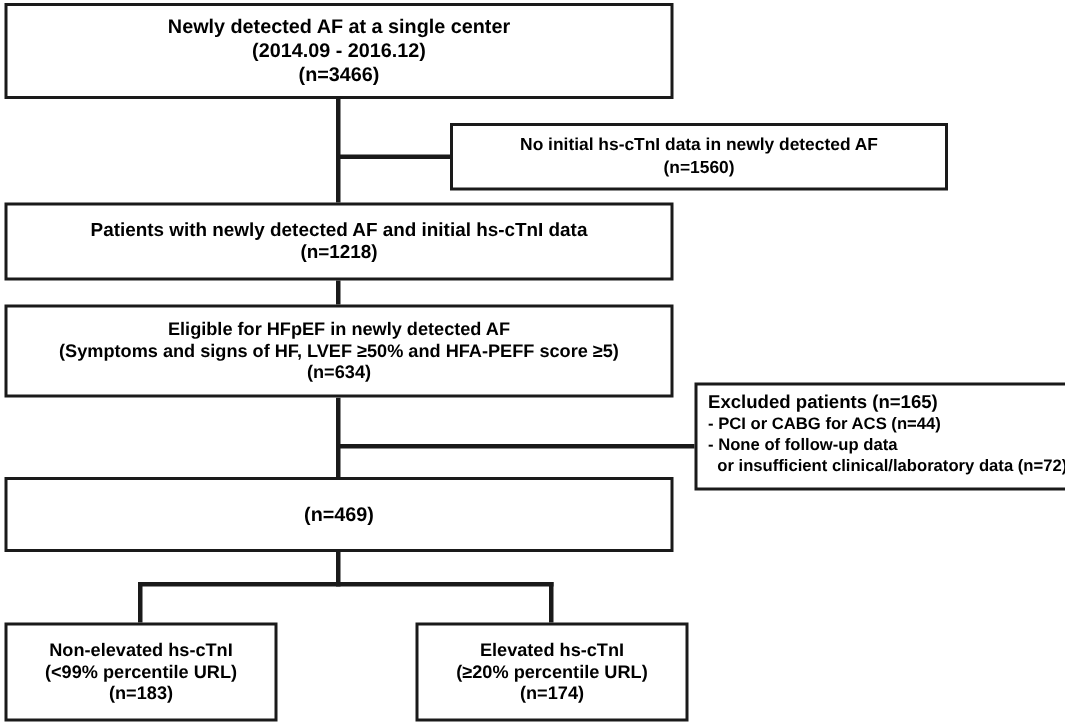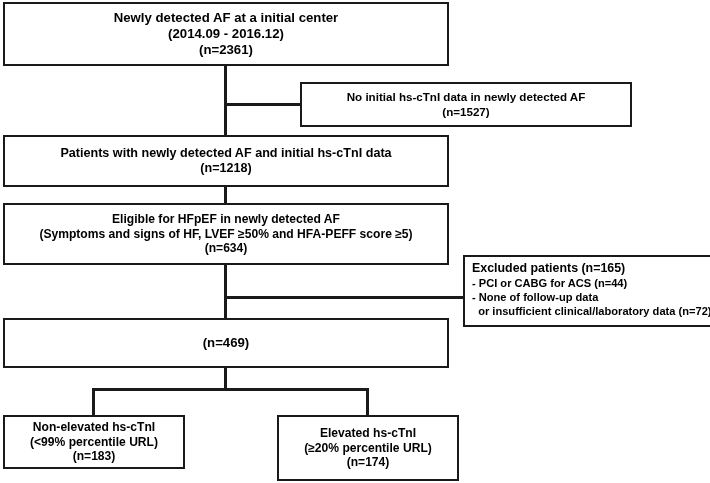--- a/index.html
+++ b/index.html
@@ -48,21 +48,21 @@
     line-height: 1.26;
   }
 
   
   #node-enrolled      { left: 3px;   top: 2px;   width: 446px; height: 64px;  font-size: 13.2px; }
   #node-no-data       { left: 300px; top: 82px;  width: 332px; height: 45px;  font-size: 11.6px; text-align: center; }
   #node-with-data     { left: 3px;   top: 135px; width: 446px; height: 52px;  font-size: 12.6px; }
   #node-eligible      { left: 3px;   top: 203px; width: 446px; height: 62px;  font-size: 12.1px; }
   #node-excluded      { left: 463px; top: 255px; width: 284px; height: 72px;  font-size: 11.1px; }
   #node-study-pop     { left: 3px;   top: 318px; width: 446px; height: 50px;  font-size: 13.2px; }
-  #node-nonelevated   { left: 3px;   top: 415px; width: 182px; height: 54px;  font-size: 12.1px; }
+  #node-nonelevated   { left: 3px;   top: 415px; width: 182px; height: 66px;  font-size: 12.1px; }
   #node-elevated      { left: 277px; top: 415px; width: 182px; height: 66px;  font-size: 12.1px; text-align: right; }
 
   #node-excluded .line.head { font-size: 12.4px; margin-bottom: 0px; }
 
   
   .conn {
     position: absolute;
     background: #1a1a1a;
     z-index: 1;
   }
@@ -88,28 +88,28 @@
   <div class="conn h" id="conn-h-1"></div>
   <div class="conn v" id="conn-v-2"></div>
   <div class="conn v" id="conn-v-3"></div>
   <div class="conn h" id="conn-h-2"></div>
   <div class="conn v" id="conn-v-4"></div>
   <div class="conn h" id="conn-h-3"></div>
   <div class="conn v" id="conn-v-5"></div>
   <div class="conn v" id="conn-v-6"></div>
 
   <div class="node" id="node-enrolled">
-    <span class="line">Newly detected AF at a initial center</span>
+    <span class="line">Newly detected AF at a single center</span>
     <span class="line">(2014.09 - 2016.12)</span>
-    <span class="line">(n=2361)</span>
+    <span class="line">(n=3466)</span>
   </div>
 
   <div class="node" id="node-no-data">
     <span class="line">No initial hs-cTnI data in newly detected AF</span>
-    <span class="line">(n=1527)</span>
+    <span class="line">(n=1560)</span>
   </div>
 
   <div class="node" id="node-with-data">
     <span class="line">Patients with newly detected AF and initial hs-cTnI data</span>
     <span class="line">(n=1218)</span>
   </div>
 
   <div class="node" id="node-eligible">
     <span class="line">Eligible for HFpEF in newly detected AF</span>
     <span class="line">(Symptoms and signs of HF, LVEF ≥50% and HFA-PEFF score ≥5)</span>

